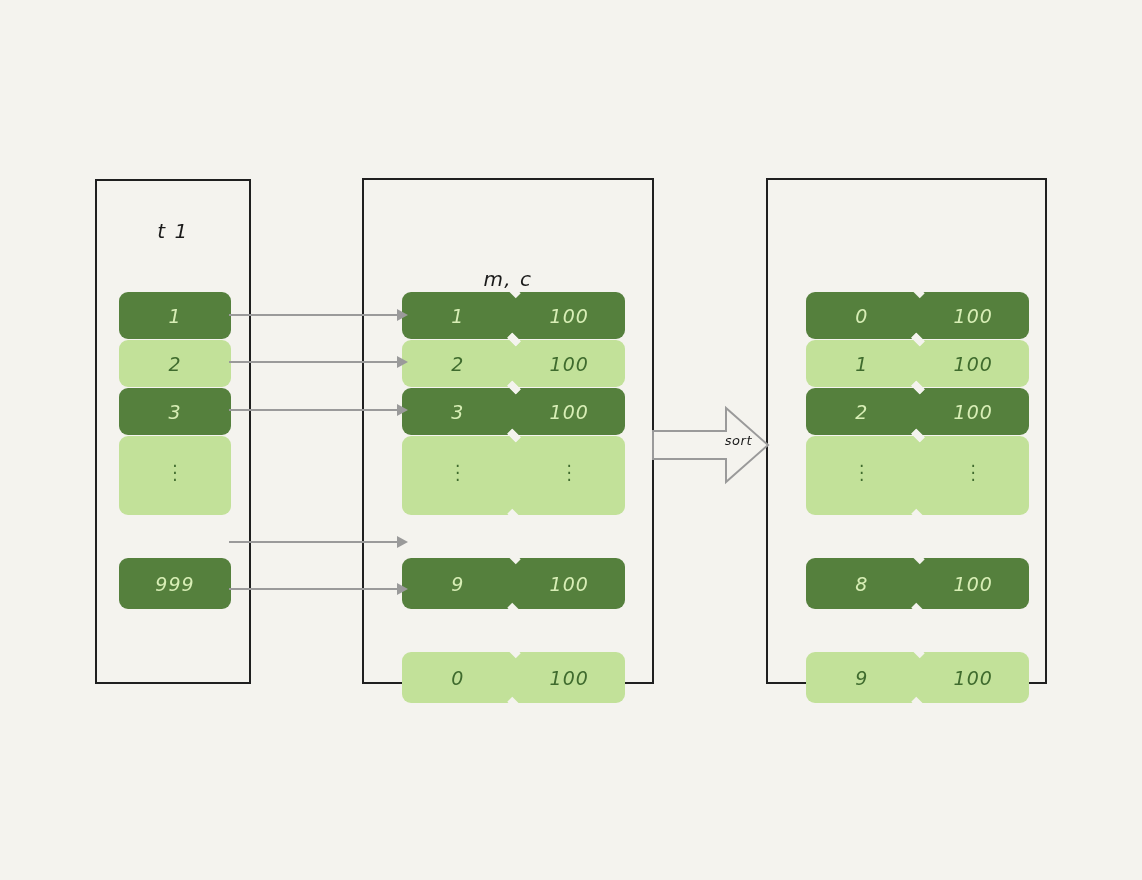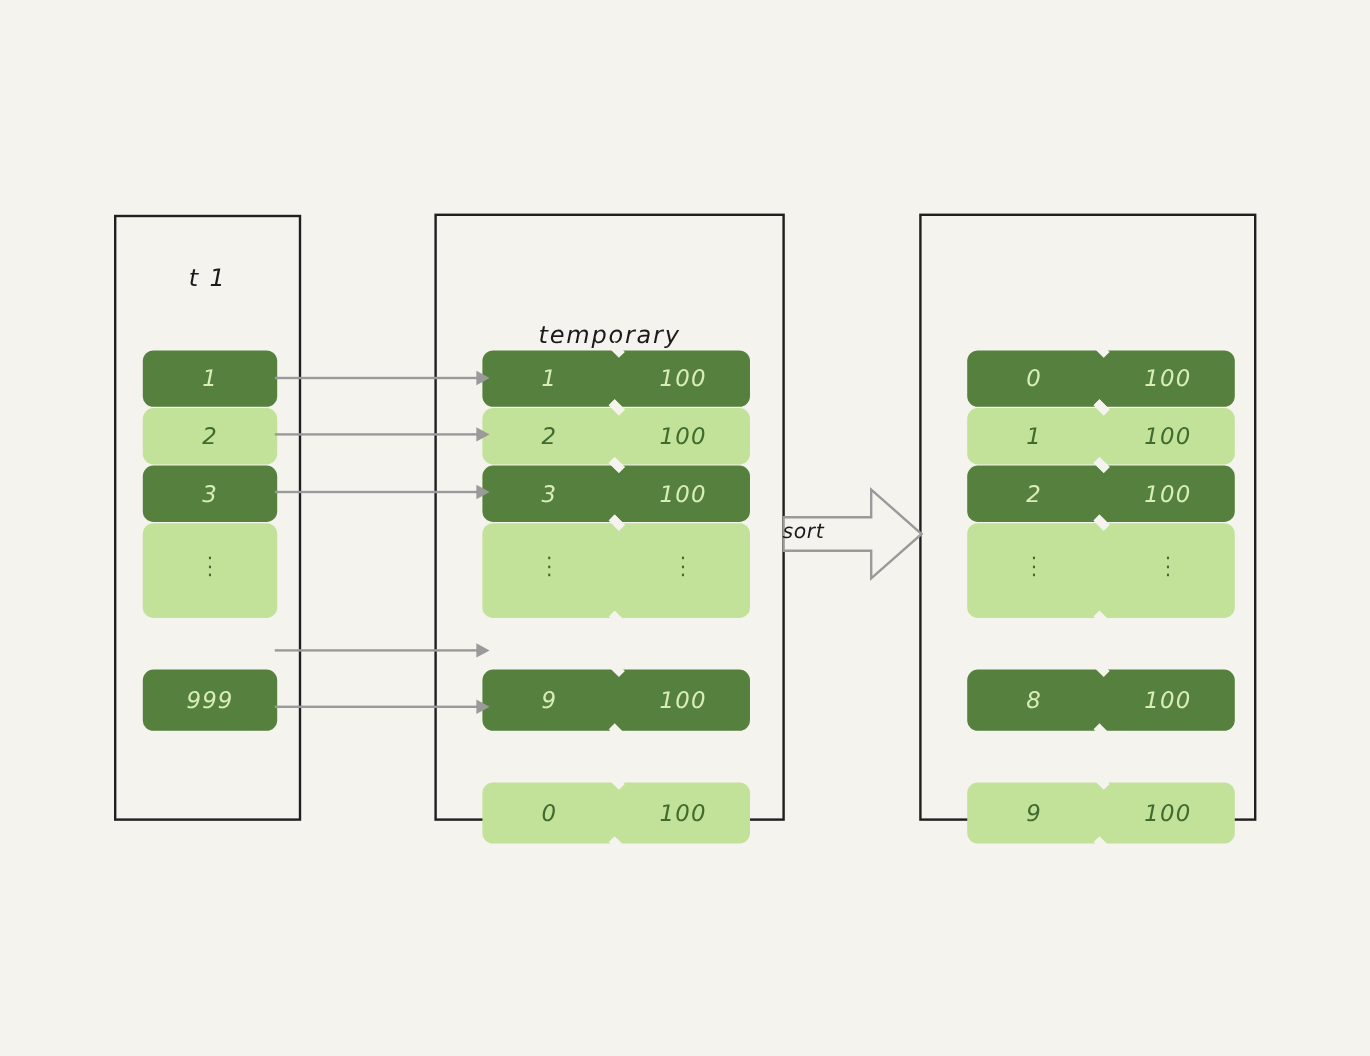--- a/index.html
+++ b/index.html
@@ -131,23 +131,23 @@
     top: 405px;
     width: 118px;
     height: 80px;
   }
   #sort-arrow svg { display: block; }
   #sort-label {
     position: absolute;
     left: 652px;
     top: 433px;
     width: 100px;
-    text-align: left;
-    font-family: "DejaVu Sans", sans-serif;
-    font-size: 17px;
+    text-align: right;
+    font-family: "DejaVu Sans", sans-serif;
+    font-size: 13px;
     font-style: italic;
     color: #1a1a1a;
     letter-spacing: 0.5px;
   }
 </style>
 </head>
 <body>
 
 <div id="canvas">
 
@@ -169,21 +169,20 @@
           </div>
         </div>
         <div class="row dark h-md">
           <div class="cell">999</div>
         </div>
       </div>
   </div>
 
   <div class="panel" id="panel-temp">
     <div class="panel-title" id="title-temp">
-      <div>temporary</div>
       <div>m, c</div>
     </div>
     <div class="rowstack" id="rows-temp">
         <div class="row dark h-sm split">
           <div class="cell">1</div>
           <div class="cell">100</div>
         </div>
         <div class="row light h-sm split">
           <div class="cell">2</div>
           <div class="cell">100</div>

